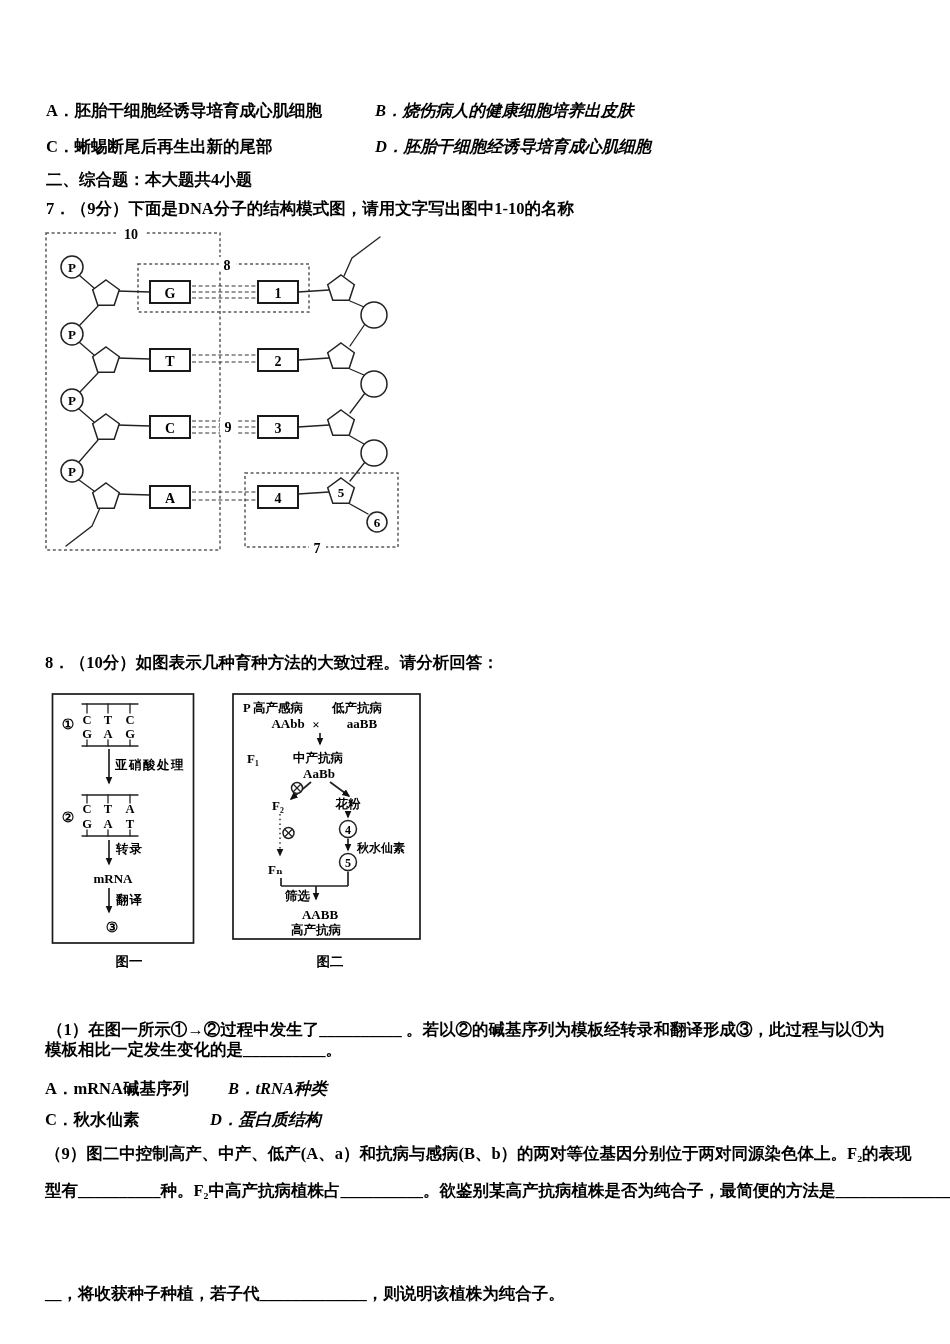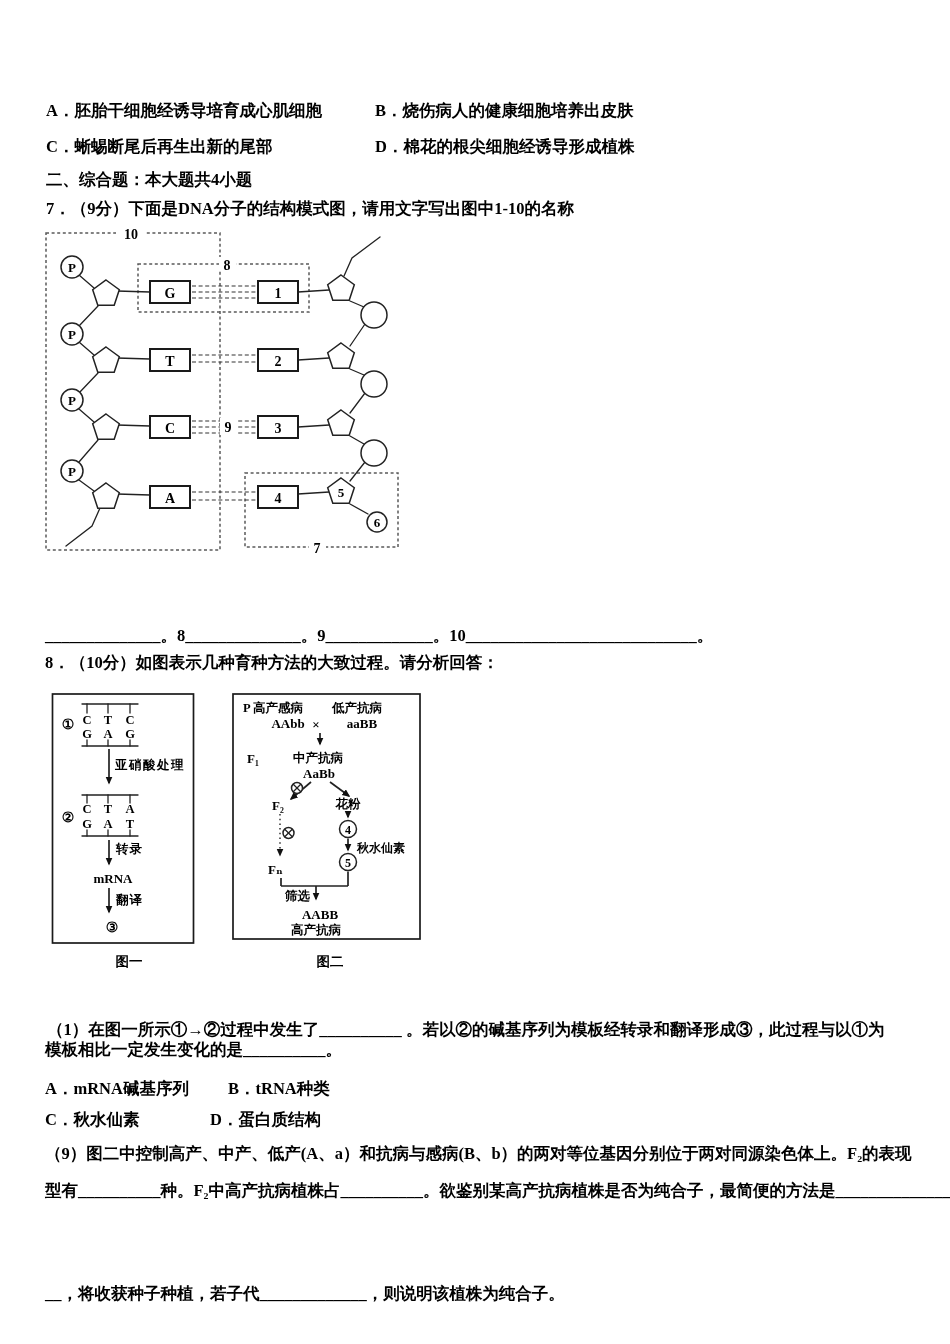--- a/index.html
+++ b/index.html
@@ -1,19 +1,19 @@
 <!DOCTYPE html>
 <html><head>
 <meta charset="utf-8">
 <style>
   html,body{margin:0;padding:0;background:#e8e8e8;}
   .page{position:relative;width:950px;height:1344px;background:#ffffff;margin:0 auto;
         font-family:"Liberation Serif","DejaVu Serif",serif;color:#000;overflow:hidden;}
   .t{position:absolute;white-space:nowrap;font-weight:700;font-size:16.5px;line-height:20px;color:#000;}
-  .t .col2{position:absolute;top:0;}
+  .t .col2{position:absolute;top:0;font-style:italic;}
   svg{position:absolute;overflow:visible;}
   svg .ln{stroke:#222;stroke-width:1.3;fill:none;stroke-linecap:round;}
   svg .lnb{stroke:#222;stroke-width:1.7;fill:none;}
   svg .shape{fill:#fff;stroke:#222;stroke-width:1.5;}
   svg .bbox{fill:#fff;stroke:#1a1a1a;stroke-width:2;}
   svg .dashbox{fill:none;stroke:#5a5a5a;stroke-width:1.5;stroke-dasharray:3 2.6;}
   svg .hb{stroke:#333;stroke-width:1.2;fill:none;stroke-dasharray:4 2.6;}
   svg .patch{fill:#fff;stroke:none;}
   svg text.st{font-family:"Liberation Serif","DejaVu Serif",serif;font-weight:700;fill:#000;}
   svg .fr{stroke:#1a1a1a;stroke-width:1.7;fill:none;}
@@ -22,21 +22,21 @@
 <body>
 
 <div class="page">
 
   <div class="t" style="left:46px;top:101px;width:870px">
     <span>A．胚胎干细胞经诱导培育成心肌细胞</span>
     <span class="col2" style="left:329px">B．烧伤病人的健康细胞培养出皮肤</span>
   </div>
   <div class="t" style="left:46px;top:137px;width:870px">
     <span>C．蜥蜴断尾后再生出新的尾部</span>
-    <span class="col2" style="left:329px">D．棉花的根尖细胞经诱导形成植株</span>
+    <span class="col2" style="left:329px">D．胚胎干细胞经诱导培育成心肌细胞</span>
   </div>
 
   <div class="t" style="left:46px;top:170px">二、综合题：本大题共4小题</div>
 
   <div class="t" style="left:46px;top:199px">7．（9分）下面是DNA分子的结构模式图，请用文字写出图中1-10的名称</div>
 
   <svg style="left:40px;top:222px" width="430" height="345" viewBox="40 222 430 345">
 
     <rect class="dashbox" x="46" y="233" width="174" height="317"></rect>
 
@@ -149,21 +149,20 @@
     <rect class="patch" x="116" y="226" width="30" height="14"></rect>
     <text class="st" x="131" y="239" font-size="14" text-anchor="middle">10</text>
     <rect class="patch" x="219" y="257" width="17" height="14"></rect>
     <text class="st" x="227" y="270" font-size="14" text-anchor="middle">8</text>
     <rect class="patch" x="220" y="418" width="17" height="17"></rect>
     <text class="st" x="228" y="432" font-size="14" text-anchor="middle">9</text>
     <rect class="patch" x="309" y="540" width="17" height="14"></rect>
     <text class="st" x="317" y="553" font-size="14" text-anchor="middle">7</text>
   </svg>
 
-  <div class="t" style="left:45px;top:626px">______________。8______________。9_____________。10____________________________。</div>
 
   <div class="t" style="left:45px;top:653px">8．（10分）如图表示几种育种方法的大致过程。请分析回答：</div>
 
   <svg style="left:45px;top:690px" width="160" height="285" viewBox="45 690 160 285">
     <defs>
       <marker id="arrF1" markerUnits="userSpaceOnUse" markerWidth="9" markerHeight="8" refX="6.5" refY="3.5" orient="auto">
         <path d="M0,0 L8,3.5 L0,7 Z" fill="#111"></path>
       </marker>
     </defs>
     <rect class="fr" x="52.5" y="694" width="141" height="249"></rect>

